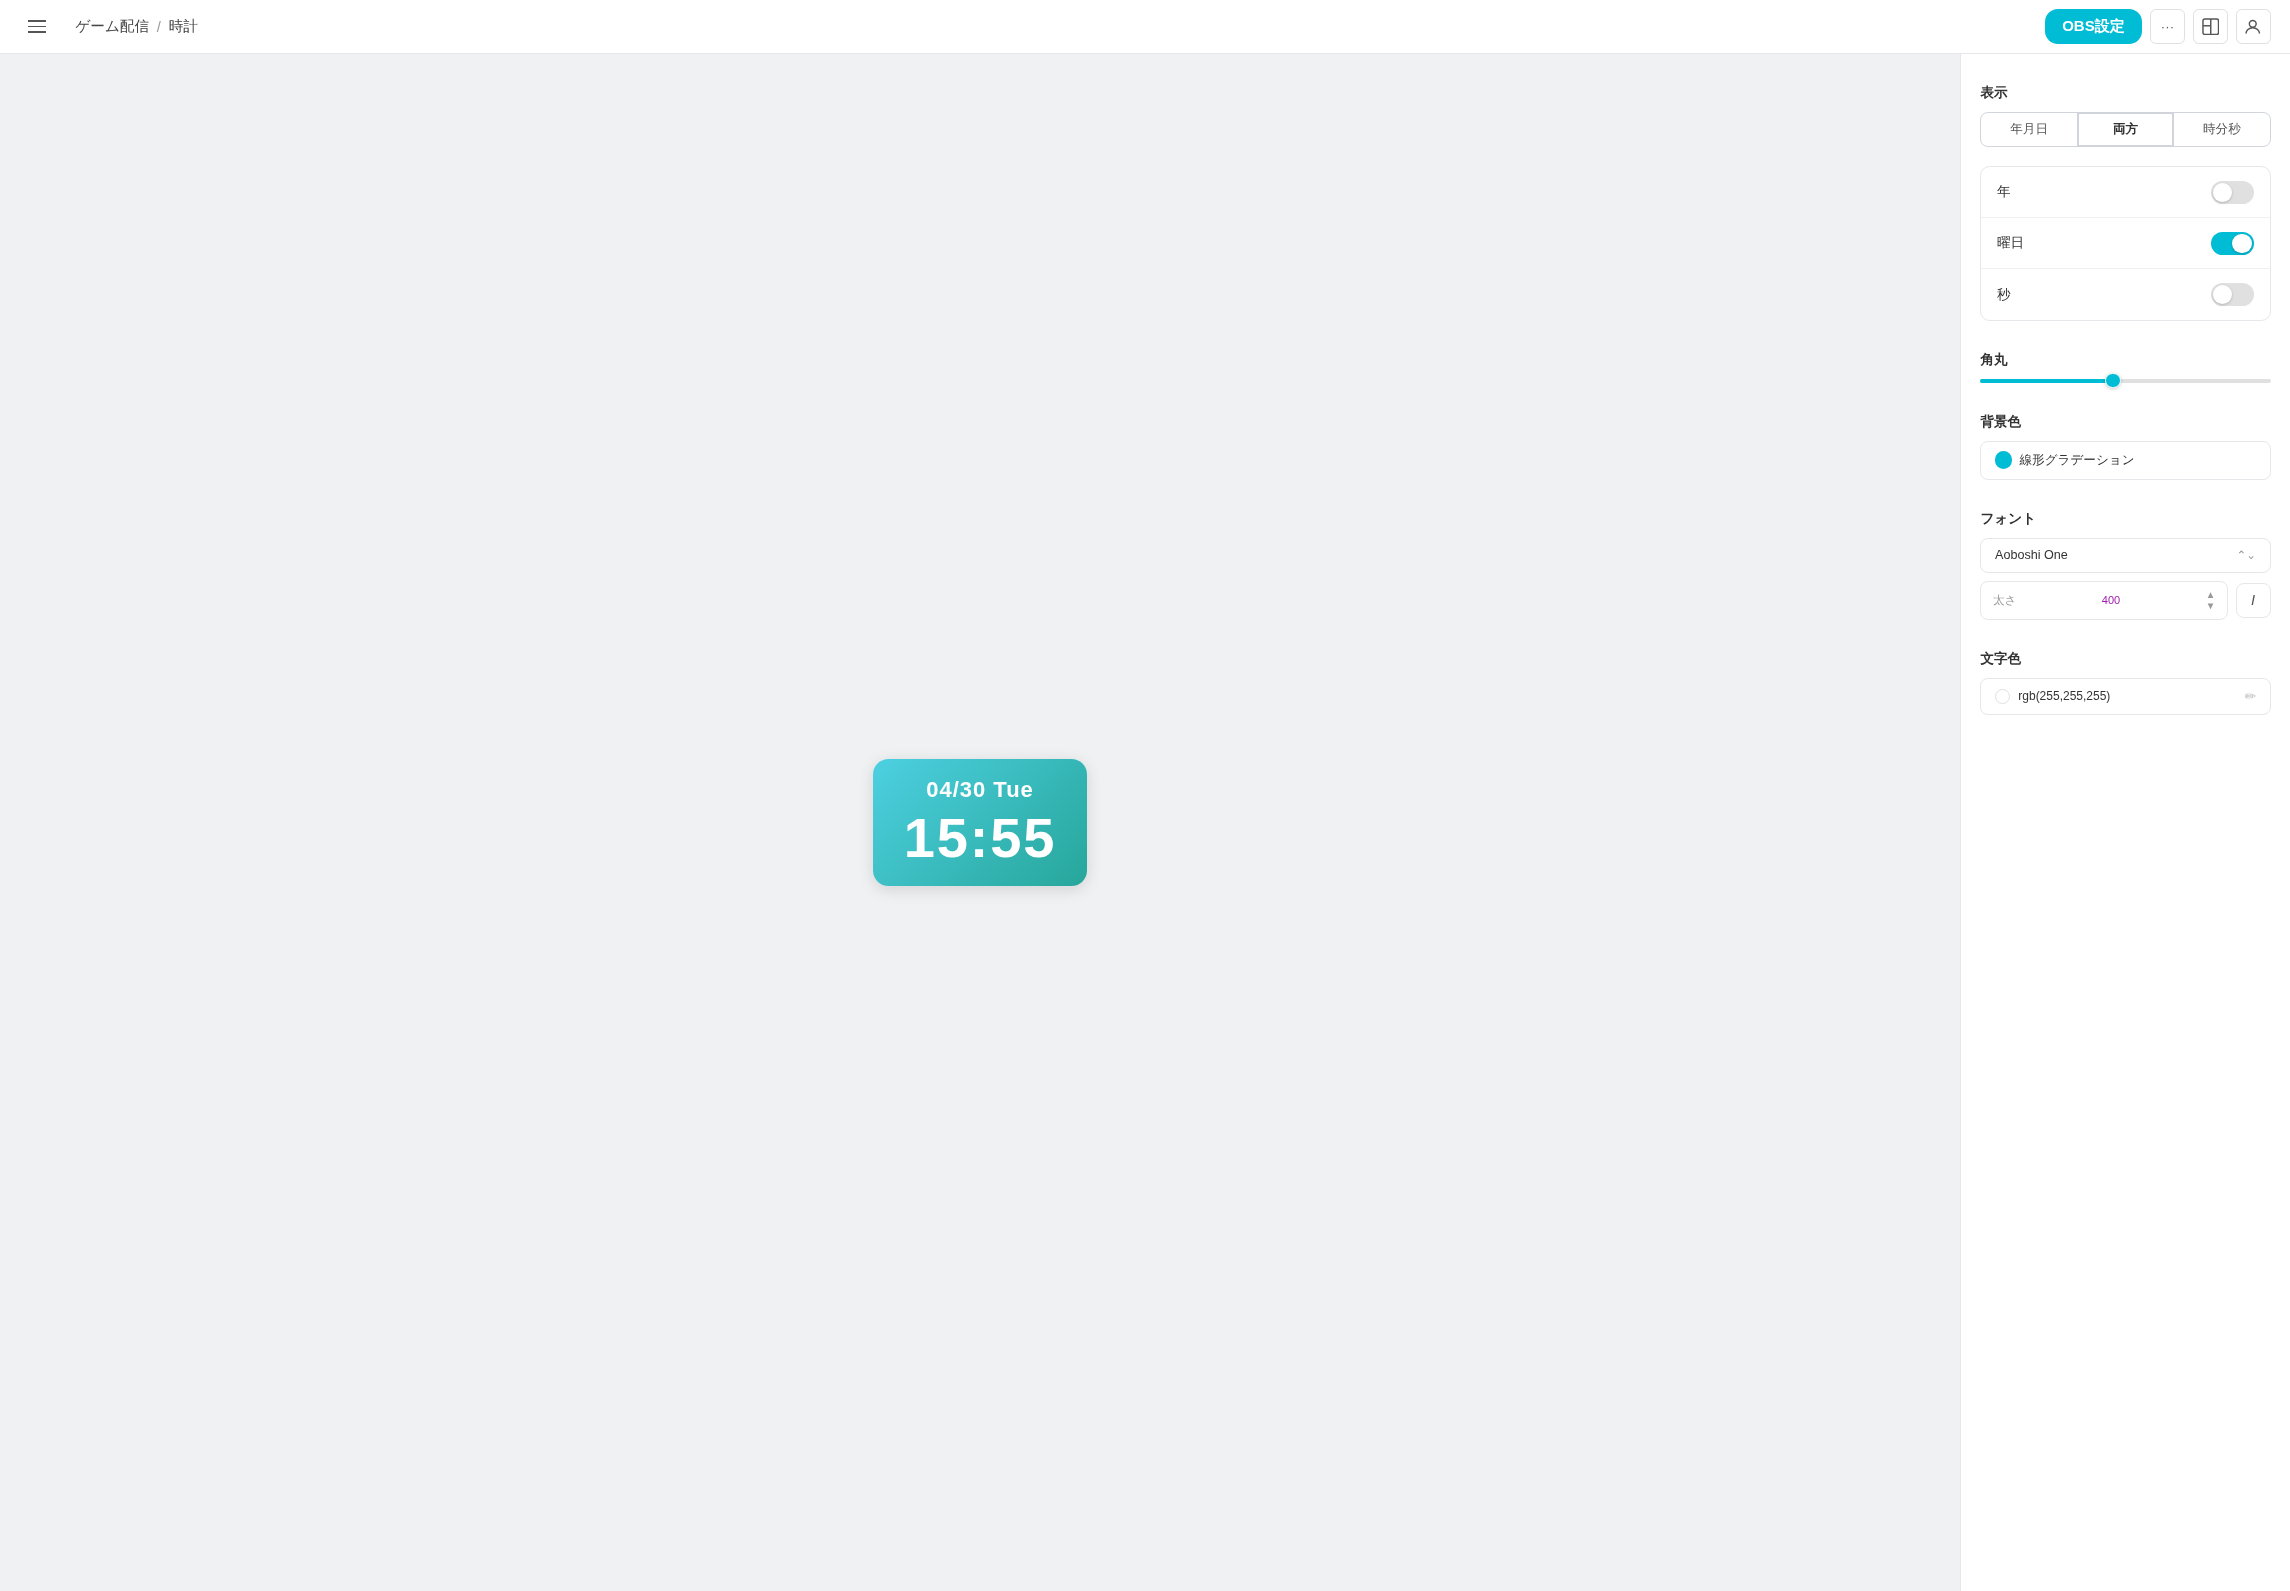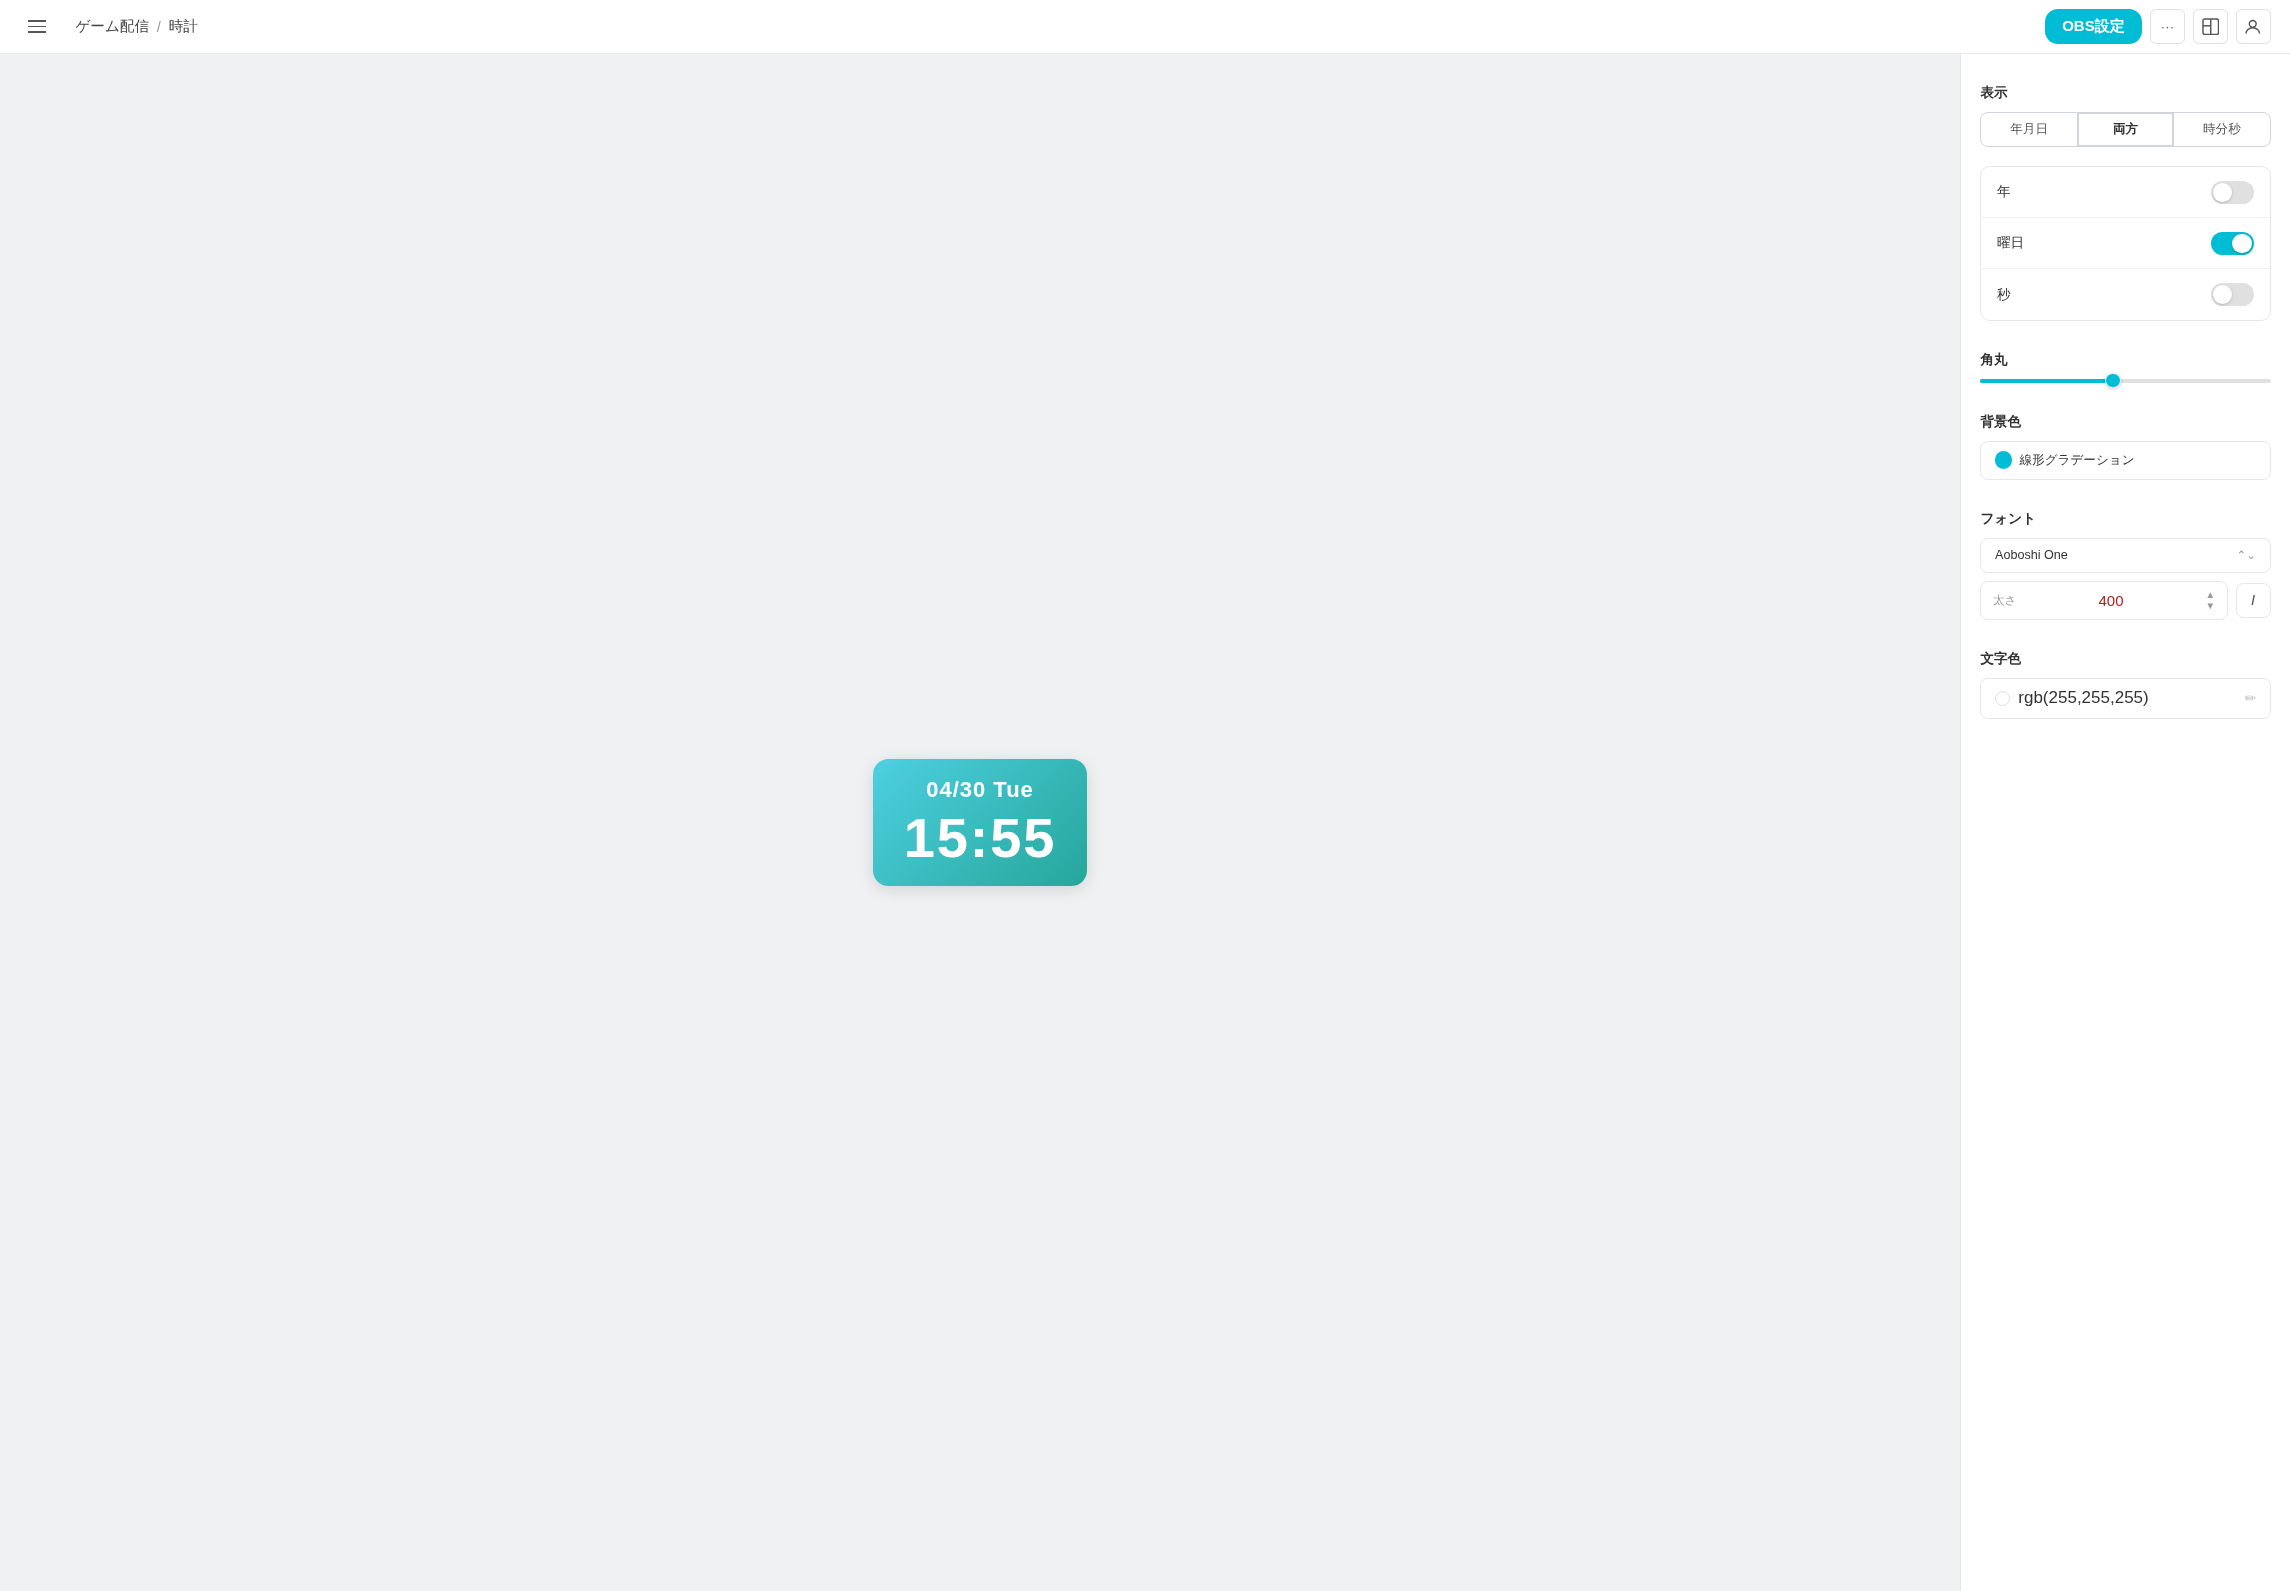--- a/index.html
+++ b/index.html
@@ -114,38 +114,38 @@
 
     
     .font-size-row {
       display: flex; align-items: center; gap: 7.8px;
     }
     .font-size-input-wrap {
       display: flex; align-items: center; border: 1px solid #e5e7eb; border-radius: 7.8px;
       padding: 7.8px 11.6px; flex: 1; justify-content: space-between;
     }
     .font-label { font-size: 11.6px; color: #999; }
-    .font-val { font-size: 15px; color: #b91c1c; }
+    .font-val { font-size: 11px; color: #a21caf; }
     .font-spinners { display: flex; flex-direction: column; gap: 1.9px; }
     .spin-btn { background: none; border: none; cursor: pointer; font-size: 9.7px; color: #999; line-height: 1; }
 
     .italic-btn {
       width: 35px; height: 35px; border: 1px solid #e5e7eb; border-radius: 7.8px;
       display: flex; align-items: center; justify-content: center; cursor: pointer;
       font-style: italic; font-size: 14.6px; color: #555; background: #fff;
     }
 
     
     .text-color-row {
       display: flex; align-items: center; justify-content: space-between;
       border: 1px solid #e5e7eb; border-radius: 7.8px; padding: 9.7px 13.6px;
     }
     .text-color-inner { display: flex; align-items: center; gap: 7.8px; }
     .text-color-dot { width: 15.5px; height: 15.5px; border-radius: 50%; border: 1px solid #e0e0e0; background: #fff; }
-    .text-color-val { font-size: 17px; color: #333; }
+    .text-color-val { font-size: 12px; color: #333; }
     .edit-icon { font-size: 13.6px; color: #bbb; cursor: pointer; }
   </style>
 </head>
 <body>
 
 <header class="header">
   <div class="header-left">
     <button class="icon-btn" style="border:none;">
       <div class="hamburger-icon">
         <span></span>

